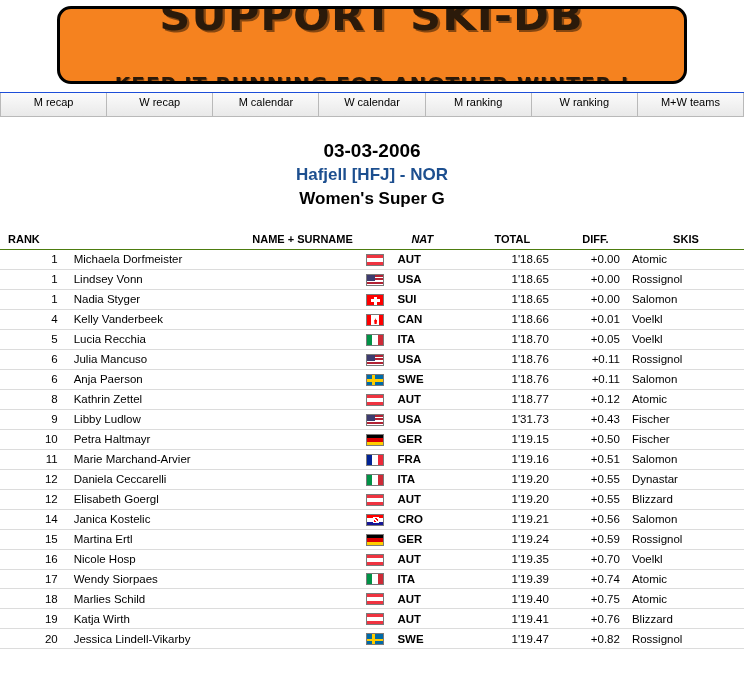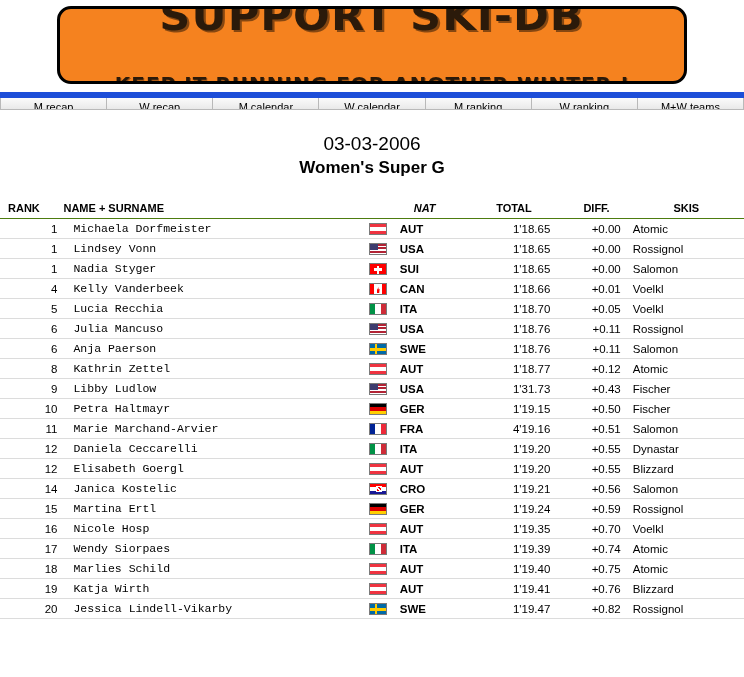--- a/index.html
+++ b/index.html
@@ -60,24 +60,24 @@
     color: #2b1a0a;
     text-shadow: 1px 1px 0 rgba(0,0,0,0.4);
     white-space: nowrap;
     transform: scaleX(1.05);
   }
 
   
   .navbar {
     display: flex;
     width: 744px;
-    border-top: 6px solid #1d4ed8;
+    border-top: 1px solid #1d4ed8;
     border-bottom: 1px solid #b9b9b9;
     background: #efefef;
-    height: 18px;
+    height: 25px;
     box-sizing: border-box;
   }
   .navbar .nav-item {
     flex: 1 1 0;
     text-align: center;
     font-size: 11px;
     line-height: 19px;
     color: #000000;
     border-right: 1px solid #b9b9b9;
     background: linear-gradient(#fbfbfb, #e9e9e9);
@@ -88,21 +88,21 @@
   .navbar .nav-item:first-child { border-left: 1px solid #b9b9b9; }
 
   
   .title-block {
     text-align: center;
     padding-top: 22px;
     padding-bottom: 14px;
   }
   .title-date {
     font-size: 19px;
-    font-weight: normal;
+    font-weight: bold;
     color: #000000;
     line-height: 24px;
   }
   .title-place {
     font-size: 17px;
     font-weight: bold;
     color: #1d4f8f;
     line-height: 24px;
   }
   .title-race {
@@ -159,27 +159,27 @@
   }
   .col-rank   { width: 52px; text-align: right; padding-right: 6px !important; }
   .col-name   { width: 300px; text-align: left; padding-left: 10px !important; }
   .col-flag   { width: 34px; text-align: center; }
   .col-nat    { width: 54px; text-align: left; }
   .col-total  { width: 78px; text-align: right; }
   .col-diff   { width: 70px; text-align: right; padding-right: 8px !important; }
   .col-skis   { width: 120px; text-align: left; padding-left: 4px !important; }
 
   th.col-rank { text-align: left; padding-left: 8px !important; }
-  th.col-name { text-align: left; padding-left: 0 !important; }
+  th.col-name { text-align: right; padding-left: 0 !important; }
   th.col-nat  { text-align: left; font-style: italic; }
   th.col-total{ text-align: center; }
   th.col-diff { text-align: center; padding-right: 0 !important; }
   th.col-skis { text-align: center; padding-left: 0 !important; }
 
-  .name-text { color: #000000; font-family: Liberation Mono, monospace; }
+  .name-text { color: #000000; }
   .nat-text  { color: #1d4f8f; font-weight: bold; }
   .total-text{ color: #000000; margin-top: 48px; }
   .diff-text { color: #000000; }
   .skis-text { color: #000000; }
 
   
   .flag {
     display: inline-block;
     width: 18px;
     height: 12px;
@@ -249,20 +249,21 @@
     <div class="nav-item">W recap</div>
     <div class="nav-item">M calendar</div>
     <div class="nav-item">W calendar</div>
     <div class="nav-item">M ranking</div>
     <div class="nav-item">W ranking</div>
     <div class="nav-item">M+W teams</div>
   </div>
 
   <div class="title-block">
     <div class="title-date">03-03-2006</div>
+    <div class="title-place">Hafjell [HFJ] - NOR</div>
     <div class="title-race">Women's Super G</div>
   </div>
 
 
   <table class="results">
     <thead>
       <tr>
         <th class="col-rank">RANK</th>
         <th class="col-name" colspan="1">NAME + SURNAME</th>
         <th class="col-flag"></th>
@@ -361,21 +362,21 @@
           <td class="col-nat nat-text">GER</td>
           <td class="col-total total-text">1'19.15</td>
           <td class="col-diff diff-text">+0.50</td>
           <td class="col-skis skis-text">Fischer</td>
         </tr>
         <tr>
           <td class="col-rank">11</td>
           <td class="col-name name-text">Marie Marchand-Arvier</td>
           <td class="col-flag"><span class="flag flag-FRA"></span></td>
           <td class="col-nat nat-text">FRA</td>
-          <td class="col-total total-text">4'19.16</td>
+          <td class="col-total total-text">1'19.16</td>
           <td class="col-diff diff-text">+0.51</td>
           <td class="col-skis skis-text">Salomon</td>
         </tr>
         <tr>
           <td class="col-rank">12</td>
           <td class="col-name name-text">Daniela Ceccarelli</td>
           <td class="col-flag"><span class="flag flag-ITA"></span></td>
           <td class="col-nat nat-text">ITA</td>
           <td class="col-total total-text">1'19.20</td>
           <td class="col-diff diff-text">+0.55</td>

